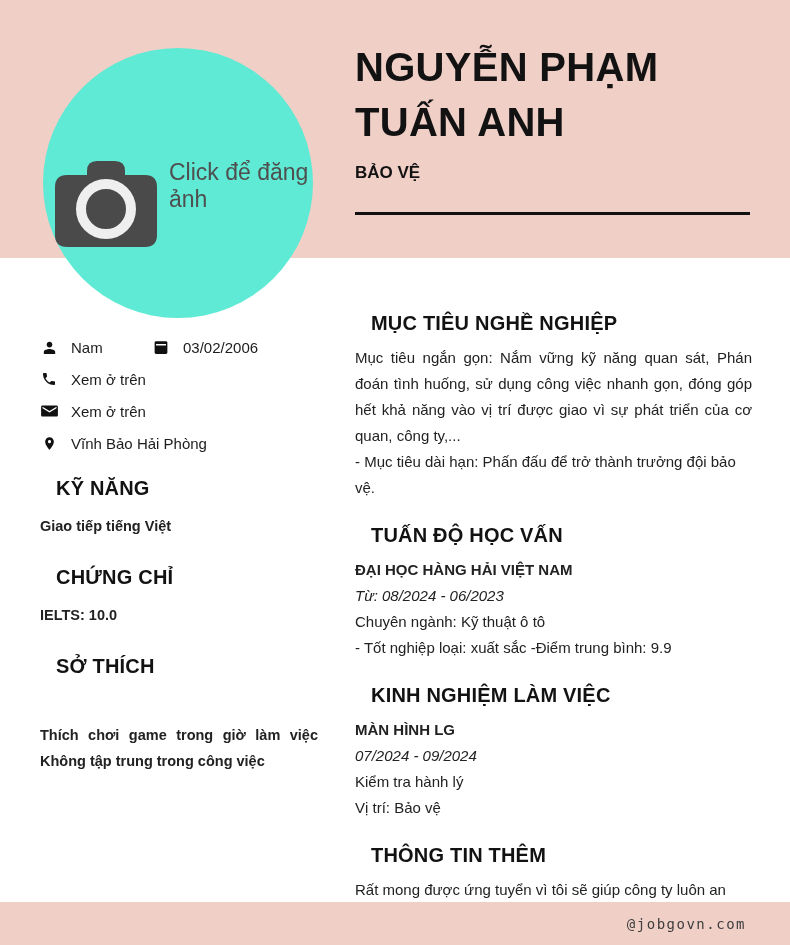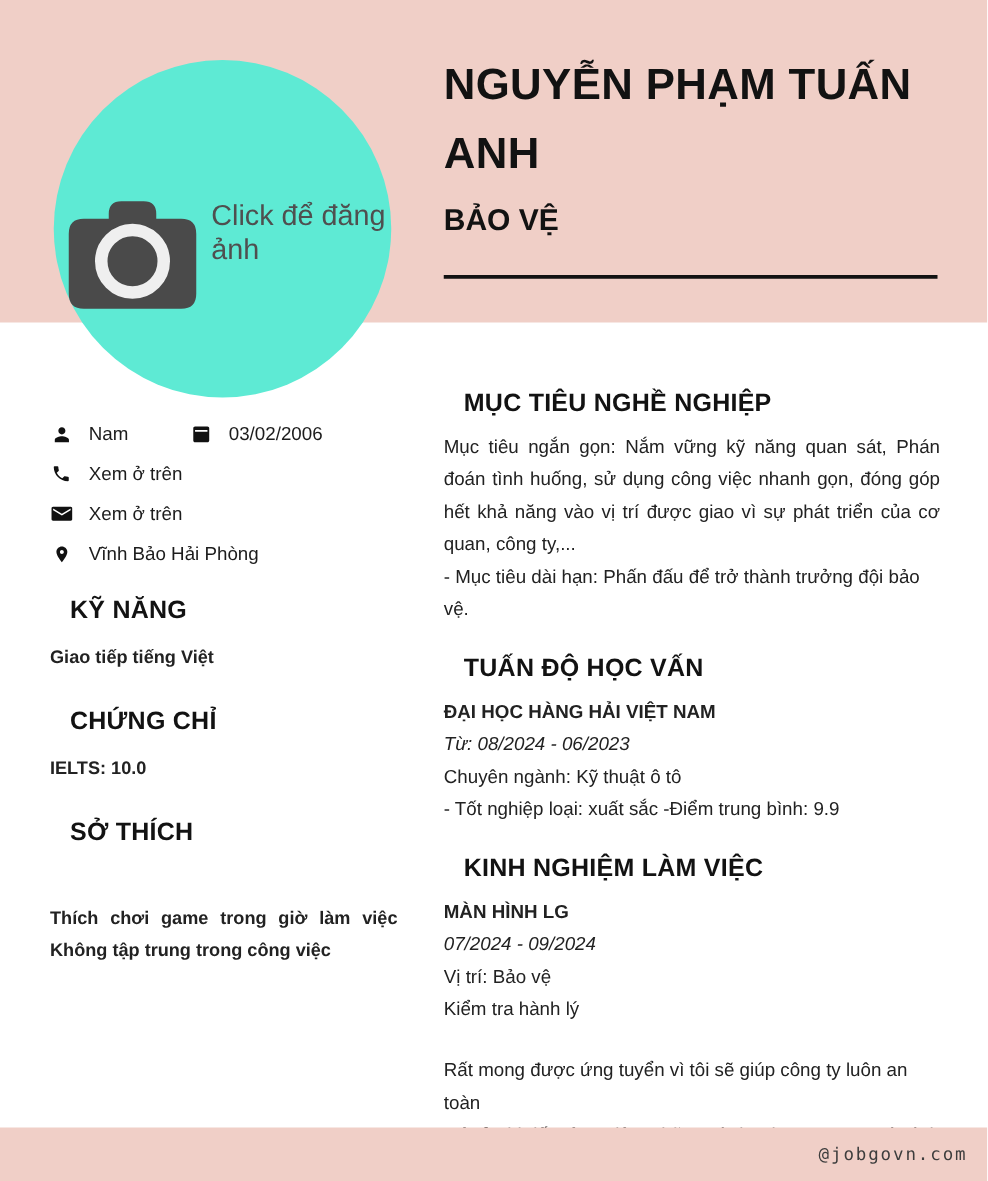--- a/index.html
+++ b/index.html
@@ -16,21 +16,21 @@
 
   
   .header-band {
     position: absolute; left: 0; top: 0; right: 0; height: 258px;
     background: #f0cfc7;
   }
   .footer-band {
     position: absolute; left: 0; right: 0; bottom: 0; height: 43px;
     background: #f0cfc7;
     display: flex; align-items: center; justify-content: flex-end;
-    padding-right: 16px;
+    padding-right: 44px;
   }
   .footer-text {
     font-family: "DejaVu Sans Mono", monospace;
     font-size: 14px; color: #3d3d3d; letter-spacing: 1.5px;
   }
 
   
   .photo-circle {
     position: absolute; left: 43px; top: 48px;
     width: 270px; height: 270px; border-radius: 50%;
@@ -40,24 +40,24 @@
   }
   .camera-wrap { margin-top: 42px; height: 128px; display: flex; align-items: center; }
   .photo-label {
     margin-top: 6px;
     font-size: 23px; color: #4f4f4f;
   }
 
   
   .name-block { position: absolute; left: 355px; top: 40px; width: 400px; }
   .name {
-    margin: 0; font-size: 35px; line-height: 55px; font-weight: bold;
+    margin: 0; font-size: 40px; line-height: 55px; font-weight: bold;
     color: #121212; letter-spacing: .3px;
   }
-  .job-title { margin-top: 13px; font-size: 24px; font-weight: bold; color: #121212; }
+  .job-title { margin-top: 13px; font-size: 17px; font-weight: bold; color: #121212; }
   .divider { margin-top: 29px; width: 395px; height: 3px; background: #121212; }
 
   
   .left-col { position: absolute; left: 40px; top: 338px; width: 278px; }
   .contact-row {
     display: flex; align-items: center;
     margin-bottom: 14px; font-size: 15px; color: #1c1c1c;
   }
   .contact-group { display: flex; align-items: center; text-align: center; }
   .contact-group.first { width: 112px; }
@@ -177,25 +177,26 @@
       <p class="sub-bold">ĐẠI HỌC HÀNG HẢI VIỆT NAM</p>
       <p class="italic">Từ: 08/2024 - 06/2023</p>
       <p>Chuyên ngành: Kỹ thuật ô tô</p>
       <p>- Tốt nghiệp loại: xuất sắc -Điểm trung bình: 9.9</p>
     </section>
 
     <section>
       <h2 class="sec-heading">KINH NGHIỆM LÀM VIỆC</h2>
       <p class="sub-bold">MÀN HÌNH LG</p>
       <p class="italic">07/2024 - 09/2024</p>
+      <p>Kiểm tra hành lý</p>
       <p>Vị trí: Bảo vệ</p>
-      <p>Kiểm tra hành lý</p>
-    </section>
-
-    <section>
+    </section>
+
+    <section>
+      <h2 class="sec-heading">THÔNG TIN THÊM</h2>
       <p>Rất mong được ứng tuyển vì tôi sẽ giúp công ty luôn an toàn</p>
       <p class="muted justify">Mô tả chi tiết công việc, những gì đạt được trong quá trình làm việc.</p>
     </section>
 
   </div>
 
   <div class="footer-band">
     <span class="footer-text">@jobgovn.com</span>
   </div>
 

